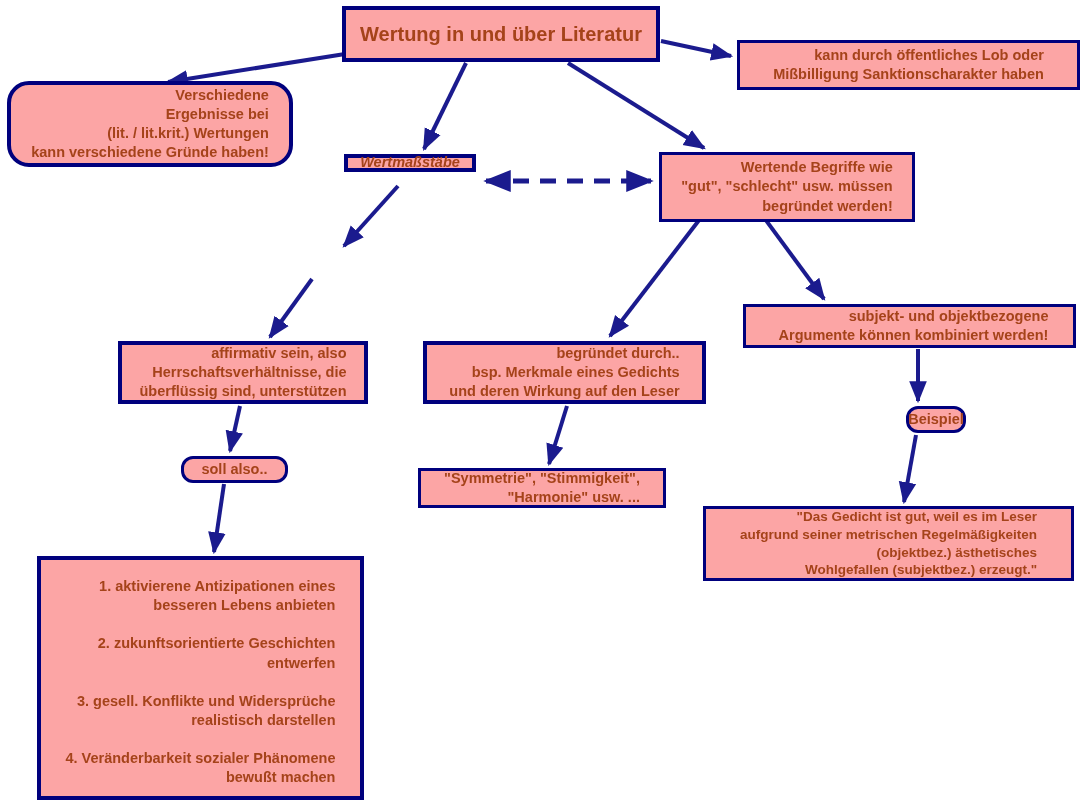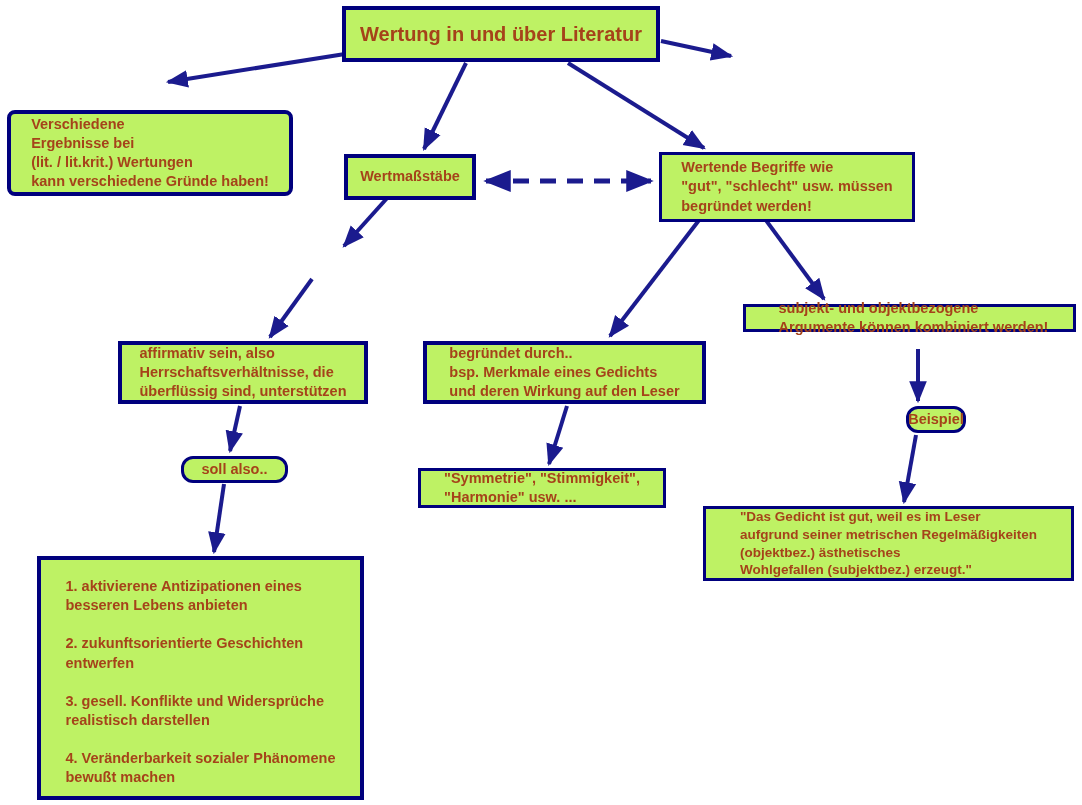--- a/index.html
+++ b/index.html
@@ -3,25 +3,25 @@
 <meta charset="utf-8">
 <style>
   html,body{margin:0;padding:0;background:#ffffff;}
   #canvas{
     position:relative;width:1082px;height:805px;background:#ffffff;
     font-family:"Liberation Sans",sans-serif;overflow:hidden;
   }
   #arrows{position:absolute;left:0;top:0;width:1082px;height:805px;}
   .node{
     position:absolute;display:flex;align-items:center;justify-content:center;
-    background:#bef264;border:4px solid #00007d;color:#a5431a;
-    font-weight:bold;text-align:left;white-space:pre-line;
+    background:#fca5a5;border:4px solid #00007d;color:#a5431a;
+    font-weight:bold;text-align:right;white-space:pre-line;
     font-size:14.5px;line-height:1.32;box-sizing:border-box;padding:2px 4px;
   }
-  .rounded{border-radius:8px;margin-top:29px;}
+  .rounded{border-radius:22px;}
   .pill{border-radius:12px;border-width:3px;padding:1px 8px;}
   .title-node{font-size:20px;line-height:1.2;}
   .small-border{border-width:3px;}
   .gedicht{font-size:13.5px;}
   .goals-node{align-items:flex-start;padding-top:17px;}
 </style>
 </head>
 <body>
 
 <div id="canvas">
@@ -45,42 +45,44 @@
       <line x1="240" y1="406" x2="230" y2="451" marker-end="url(#ah)"></line>
       <line x1="224" y1="484" x2="214" y2="552" marker-end="url(#ah)"></line>
       <line x1="567" y1="406" x2="549" y2="464" marker-end="url(#ah)"></line>
       <line x1="918" y1="349" x2="918" y2="401" marker-end="url(#ah)"></line>
       <line x1="916" y1="435" x2="904" y2="502" marker-end="url(#ah)"></line>
     </g>
   </svg>
 
   <div class="node title-node" style="left:342px;top:6px;width:318px;height:56px;">Wertung in und über Literatur</div>
 
+  <div class="node small-border" style="left:737px;top:40px;width:343px;height:50px;">kann durch öffentliches Lob oder
+Mißbilligung Sanktionscharakter haben</div>
 
   <div class="node rounded" style="left:7px;top:81px;width:286px;height:86px;">Verschiedene
 Ergebnisse bei
 (lit. / lit.krit.) Wertungen
 kann verschiedene Gründe haben!</div>
 
-  <div class="node" style="left:344px;top:154px;width:132px;height:46px;">Wertmaßstäbe</div>
+  <div class="node" style="left:344px;top:154px;width:132px;height:18px;font-style:italic;">Wertmaßstäbe</div>
 
   <div class="node small-border" style="left:659px;top:152px;width:256px;height:70px;">Wertende Begriffe wie
 "gut", "schlecht" usw. müssen
 begründet werden!</div>
 
 
   <div class="node" style="left:423px;top:341px;width:283px;height:63px;">begründet durch..
 bsp. Merkmale eines Gedichts
 und deren Wirkung auf den Leser</div>
 
   <div class="node" style="left:118px;top:341px;width:250px;height:63px;">affirmativ sein, also
 Herrschaftsverhältnisse, die
 überflüssig sind, unterstützen</div>
 
-  <div class="node small-border" style="left:743px;top:304px;width:333px;height:28px;padding-left:12px;">subjekt- und objektbezogene
+  <div class="node small-border" style="left:743px;top:304px;width:333px;height:44px;padding-left:12px;">subjekt- und objektbezogene
 Argumente können kombiniert werden!</div>
 
   <div class="node pill" style="left:181px;top:456px;width:107px;height:27px;">soll also..</div>
 
   <div class="node pill" style="left:906px;top:406px;width:60px;height:27px;">Beispiel</div>
 
   <div class="node small-border" style="left:418px;top:468px;width:248px;height:40px;">"Symmetrie", "Stimmigkeit",
 "Harmonie" usw. ...</div>
 
   <div class="node small-border gedicht" style="left:703px;top:506px;width:371px;height:75px;">"Das Gedicht ist gut, weil es im Leser

